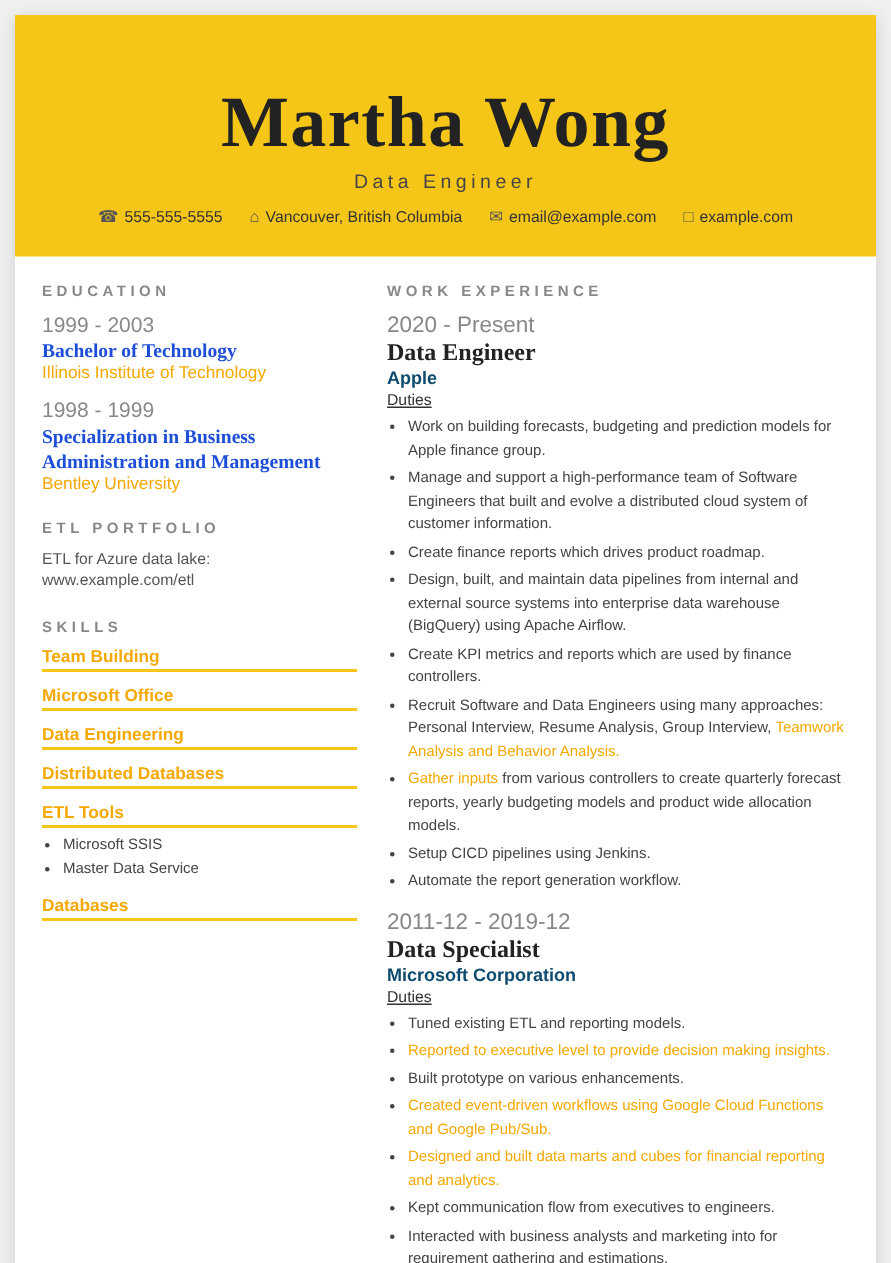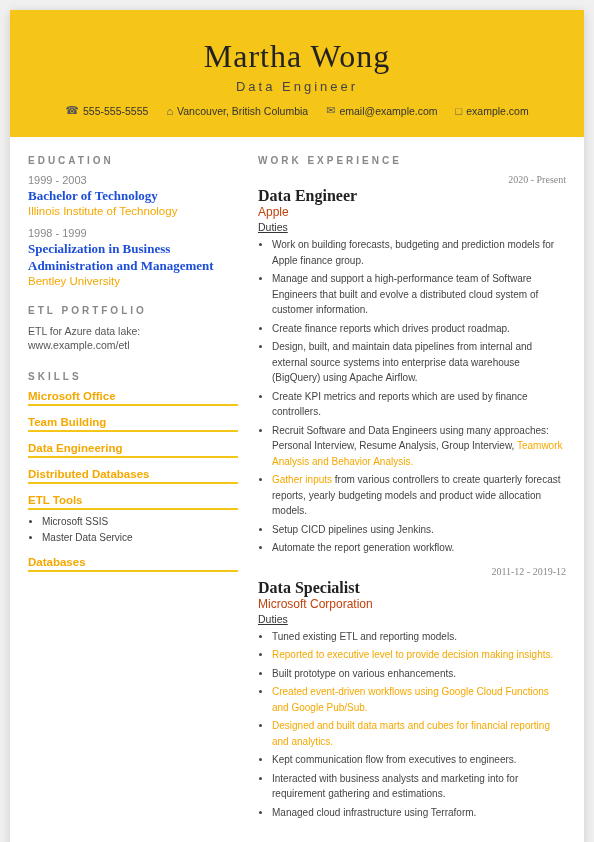--- a/index.html
+++ b/index.html
@@ -17,25 +17,26 @@
       background: #fff;
       box-shadow: 0 2px 10px rgba(0,0,0,0.15);
     }
     
     .header {
       background: #F5C518;
       text-align: center;
       padding: 28px 20px 12px;
     }
     .header-name {
-      font-size: 32px;
-      font-weight: 400;
+      font-size: 48px;
+      font-weight: 700;
       color: #222;
       font-family: 'Georgia', serif;
       letter-spacing: 1px;
+      margin-top: 16px;
     }
     .header-title {
       font-size: 13px;
       color: #444;
       letter-spacing: 3px;
       margin-top: 4px;
       margin-bottom: 10px;
       font-family: Arial, sans-serif;
       font-weight: 400;
     }
@@ -82,21 +83,21 @@
       font-weight: 700;
       text-transform: uppercase;
       margin-bottom: 8px;
       margin-top: 0;
     }
     .section {
       margin-bottom: 18px;
     }
     
     .edu-date {
-      font-size: 11px;
+      font-size: 14px;
       color: #888;
       font-family: Arial, sans-serif;
       margin-bottom: 2px;
     }
     .edu-degree {
       font-size: 13px;
       font-weight: 700;
       color: #1d4ed8;
       font-family: 'Georgia', serif;
       line-height: 1.3;
@@ -134,37 +135,36 @@
     .skill-items {
       list-style: disc;
       padding-left: 14px;
       font-size: 10px;
       color: #444;
       font-family: Arial, sans-serif;
       line-height: 1.6;
     }
     
     .work-date {
-      font-size: 10px;
+      font-size: 15px;
       color: #888;
-      font-family: Liberation Serif, serif;
+      font-family: Liberation Sans, sans-serif;
       margin-bottom: 2px;
-      text-align: right;
     }
     .work-title {
       font-size: 16px;
       font-weight: 700;
       color: #222;
       font-family: 'Georgia', serif;
     }
     .work-company {
       font-size: 12px;
-      color: #c2410c;
-      font-family: Arial, sans-serif;
-      font-weight: 400;
+      color: #0c4a6e;
+      font-family: Arial, sans-serif;
+      font-weight: 700;
       margin-bottom: 2px;
     }
     .work-duties-label {
       font-size: 10.5px;
       color: #333;
       font-family: Liberation Sans, sans-serif;
       text-decoration: underline;
       margin-bottom: 4px;
     }
     .work-duties {
@@ -242,26 +242,26 @@
 
       <div class="section">
         <div class="section-title">ETL PORTFOLIO</div>
         <div class="etl-link">ETL for Azure data lake: www.example.com/etl</div>
       </div>
 
       <div class="section">
         <div class="section-title">SKILLS</div>
 
         <div class="skill-category">
+          <div class="skill-name">Team Building</div>
+          <div class="skill-bar"></div>
+        </div>
+
+        <div class="skill-category">
           <div class="skill-name">Microsoft Office</div>
-          <div class="skill-bar"></div>
-        </div>
-
-        <div class="skill-category">
-          <div class="skill-name">Team Building</div>
           <div class="skill-bar"></div>
         </div>
 
         <div class="skill-category">
           <div class="skill-name">Data Engineering</div>
           <div class="skill-bar"></div>
         </div>
 
         <div class="skill-category">
           <div class="skill-name">Distributed Databases</div>

